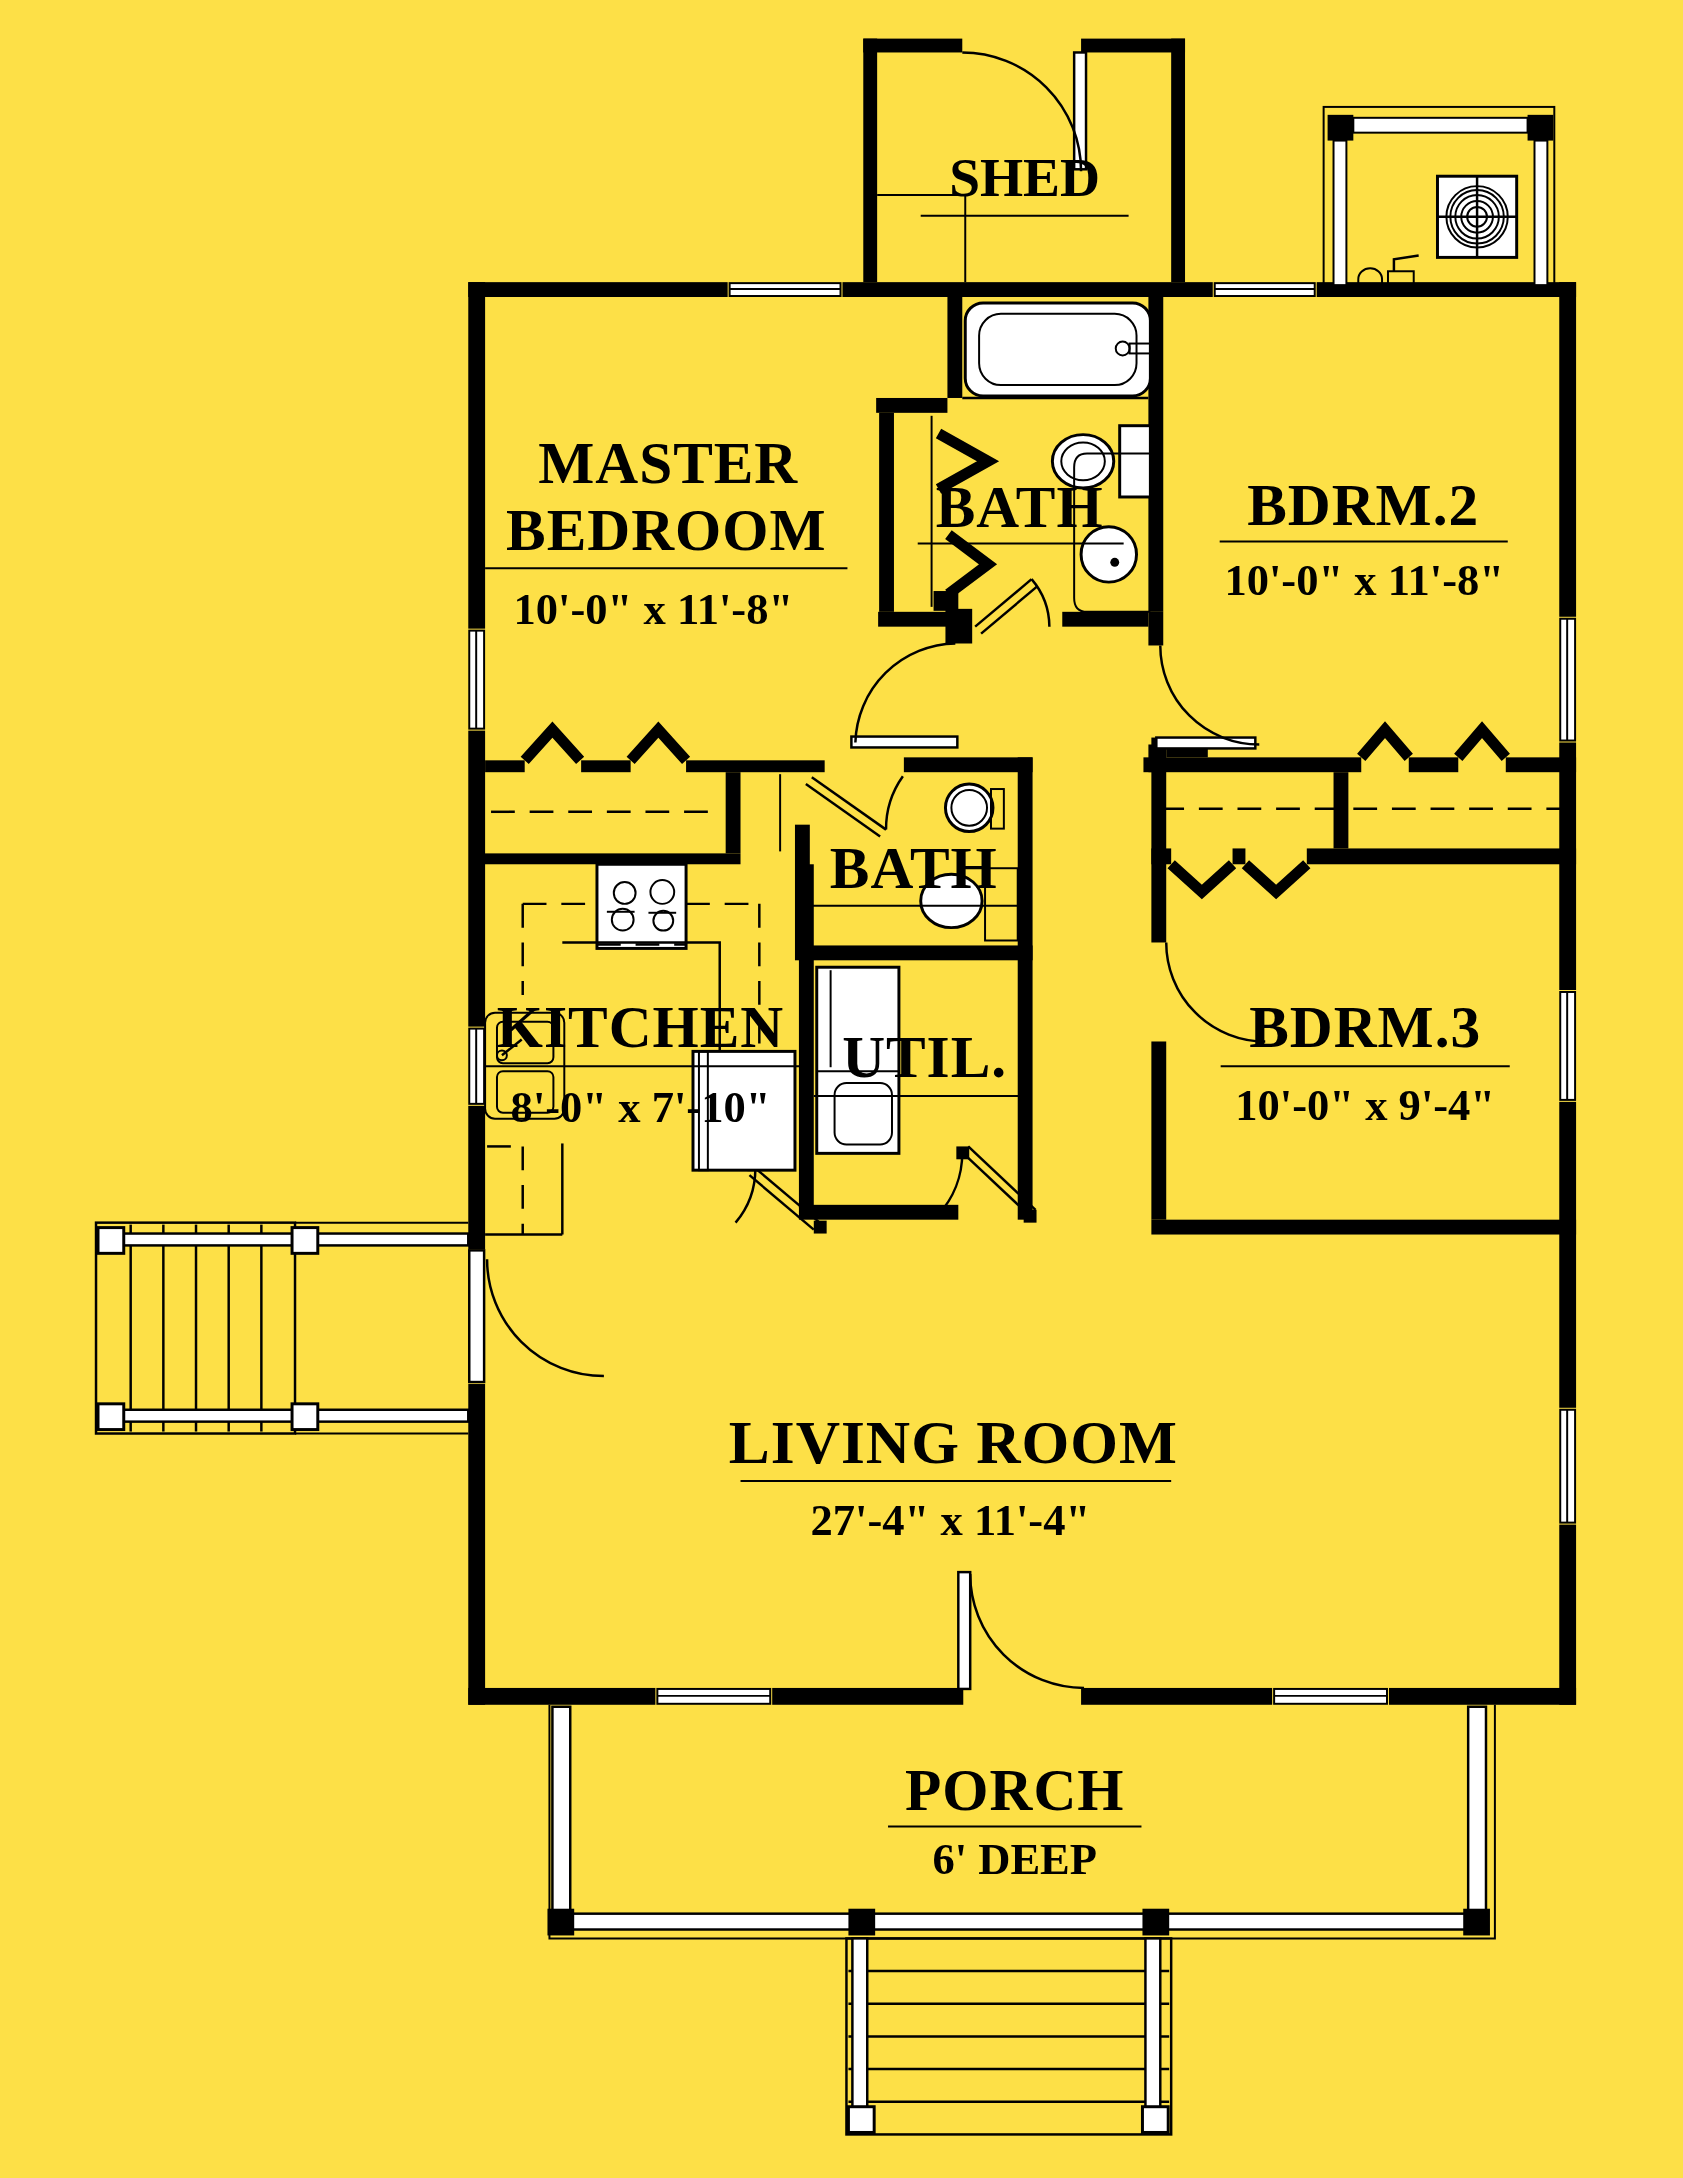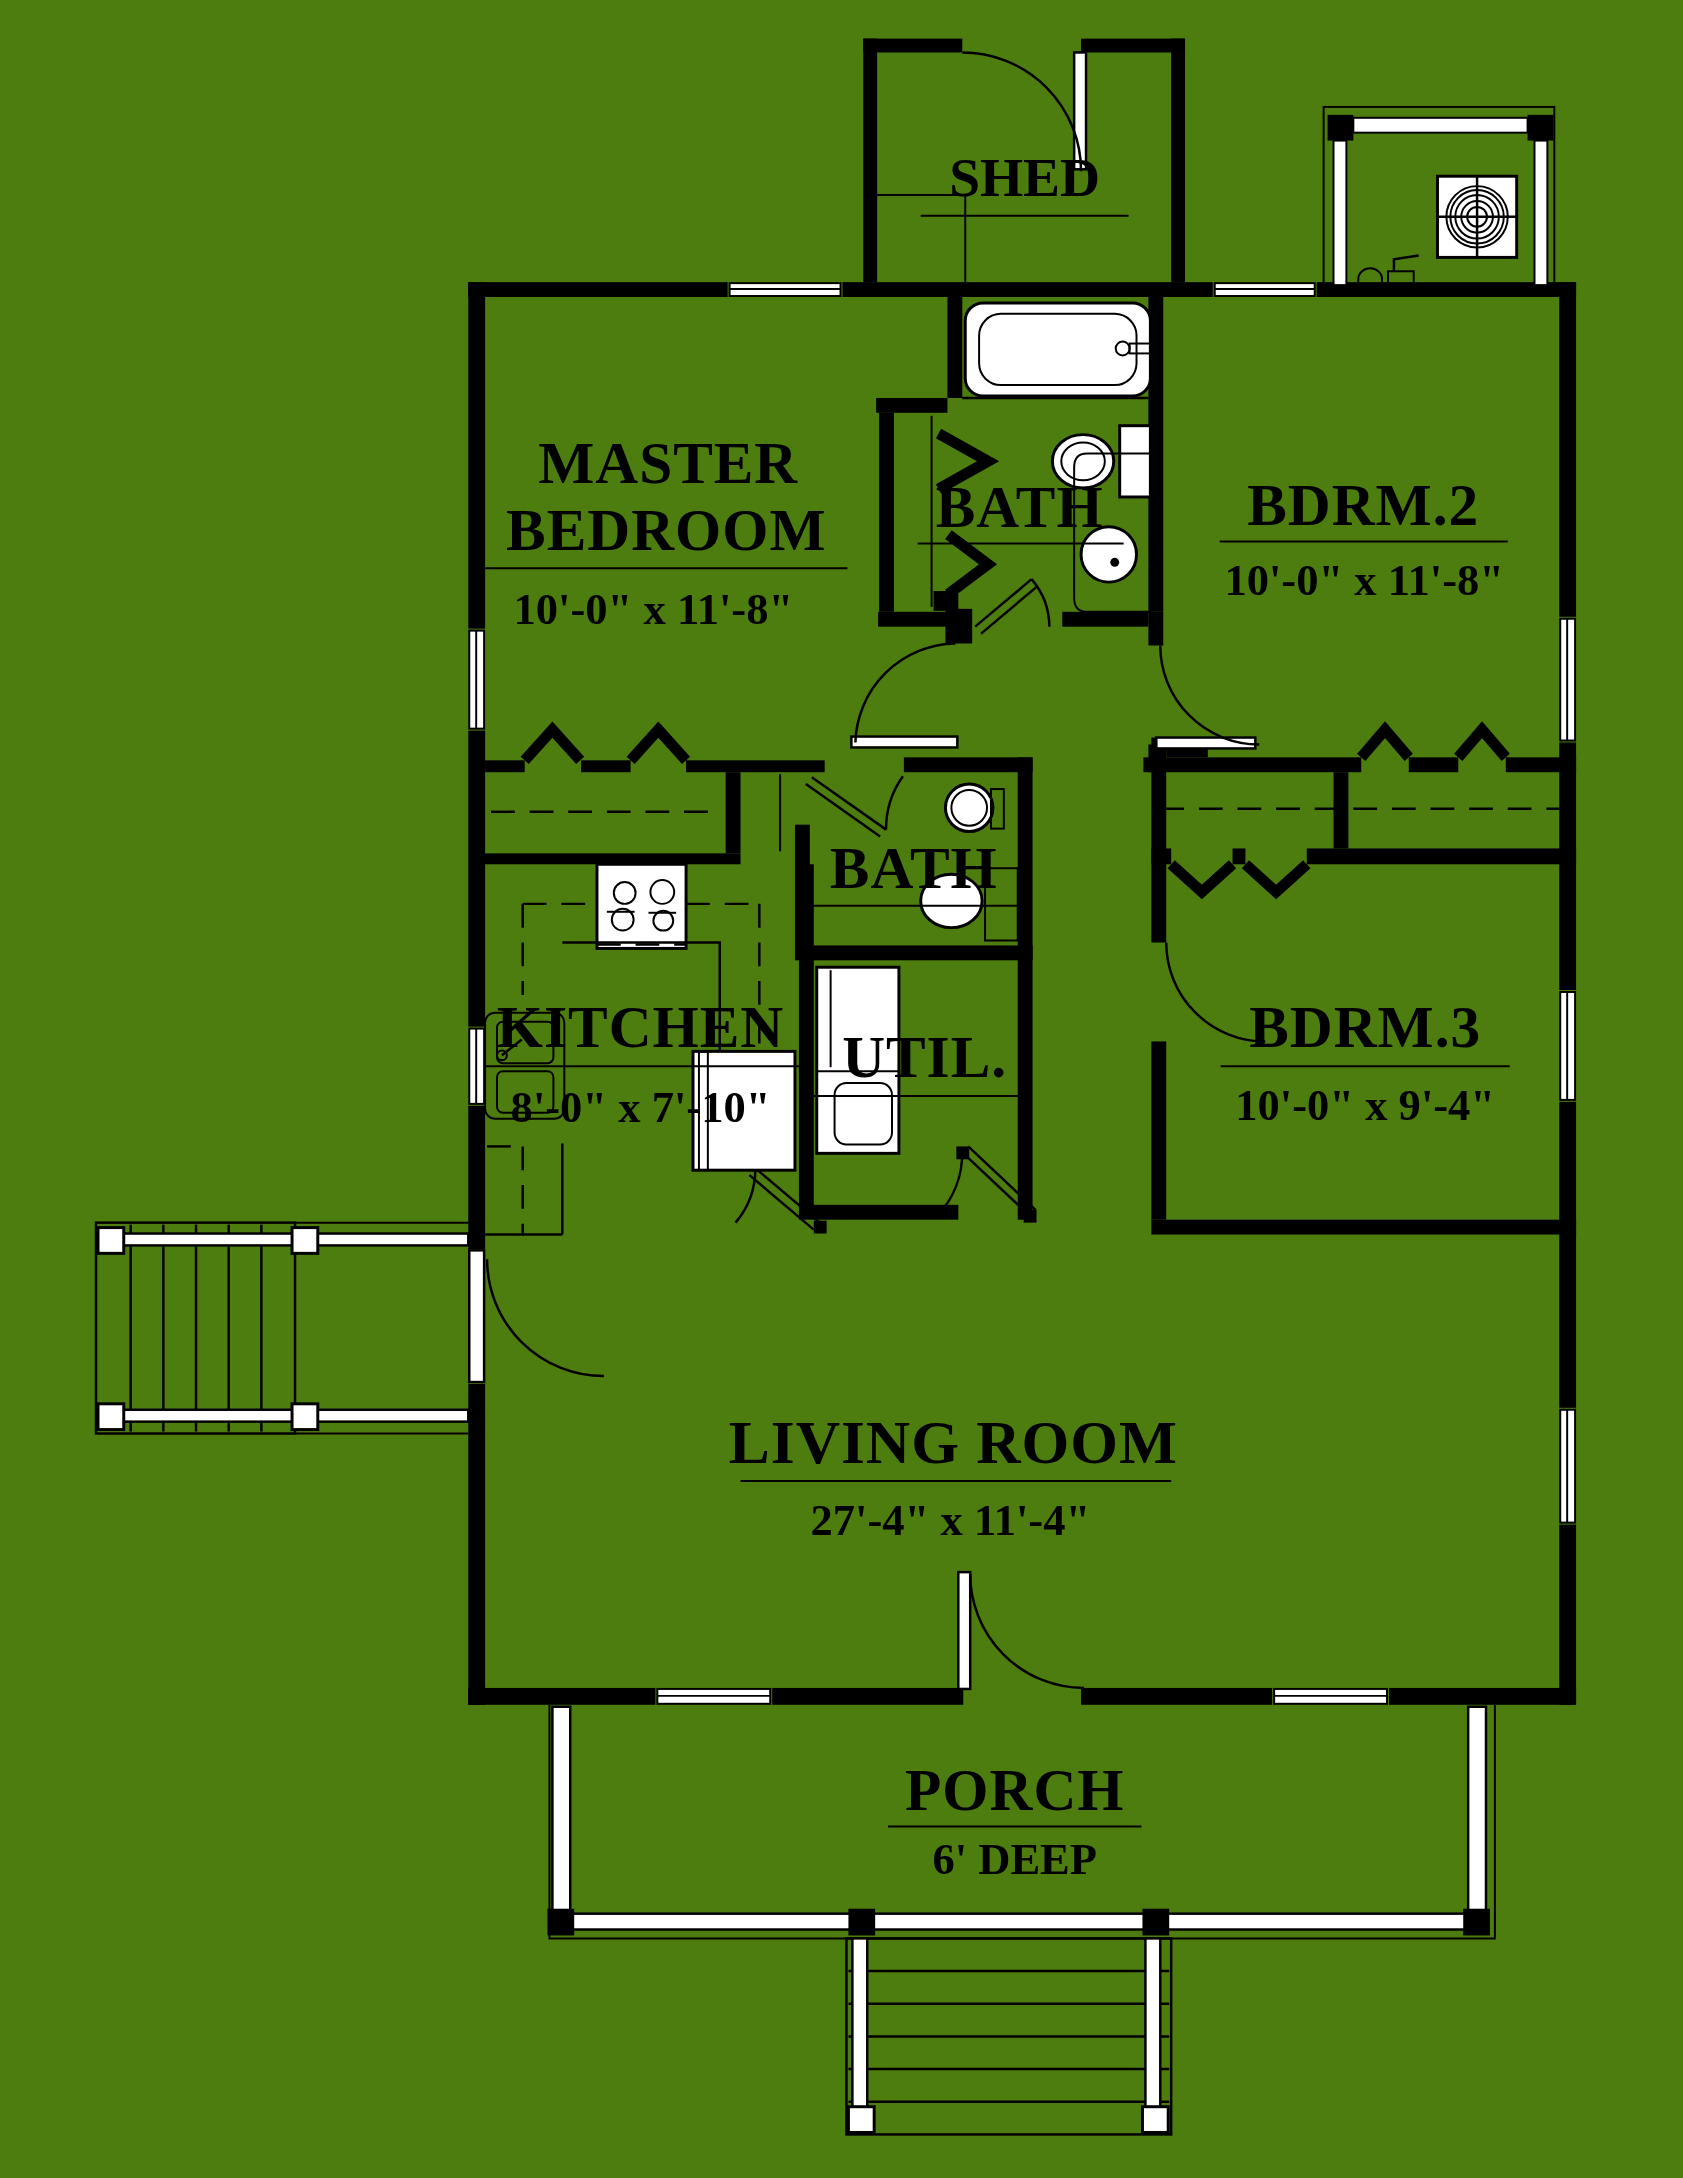--- a/index.html
+++ b/index.html
@@ -1,16 +1,16 @@
 <!DOCTYPE html>
 <html><head>
 <meta charset="utf-8">
 <style>
   html,body{margin:0;padding:0;background:#ffffff;}
-  .sheet{position:relative;width:1683px;height:2178px;background:#4d7c0f;overflow:hidden;}
+  .sheet{position:relative;width:1683px;height:2178px;background:#fde047;overflow:hidden;}
   svg{position:absolute;inset:0;display:block;}
   .wall{fill:#000;stroke:none;}
   .thin{stroke:#000;stroke-width:2.5;fill:none;}
   .hair{stroke:#000;stroke-width:2;fill:none;}
   .dash{stroke:#000;stroke-width:2.5;fill:none;stroke-dasharray:24 15;}
   .leaf{fill:#fff;stroke:#000;stroke-width:2.5;}
   .winb{fill:#fff;stroke:#000;stroke-width:2;}
   .fix3{fill:#fff;stroke:#000;stroke-width:3;}
   .fix2{fill:none;stroke:#000;stroke-width:2;}
   .chev{fill:none;stroke:#000;stroke-width:11;stroke-linejoin:miter;}

